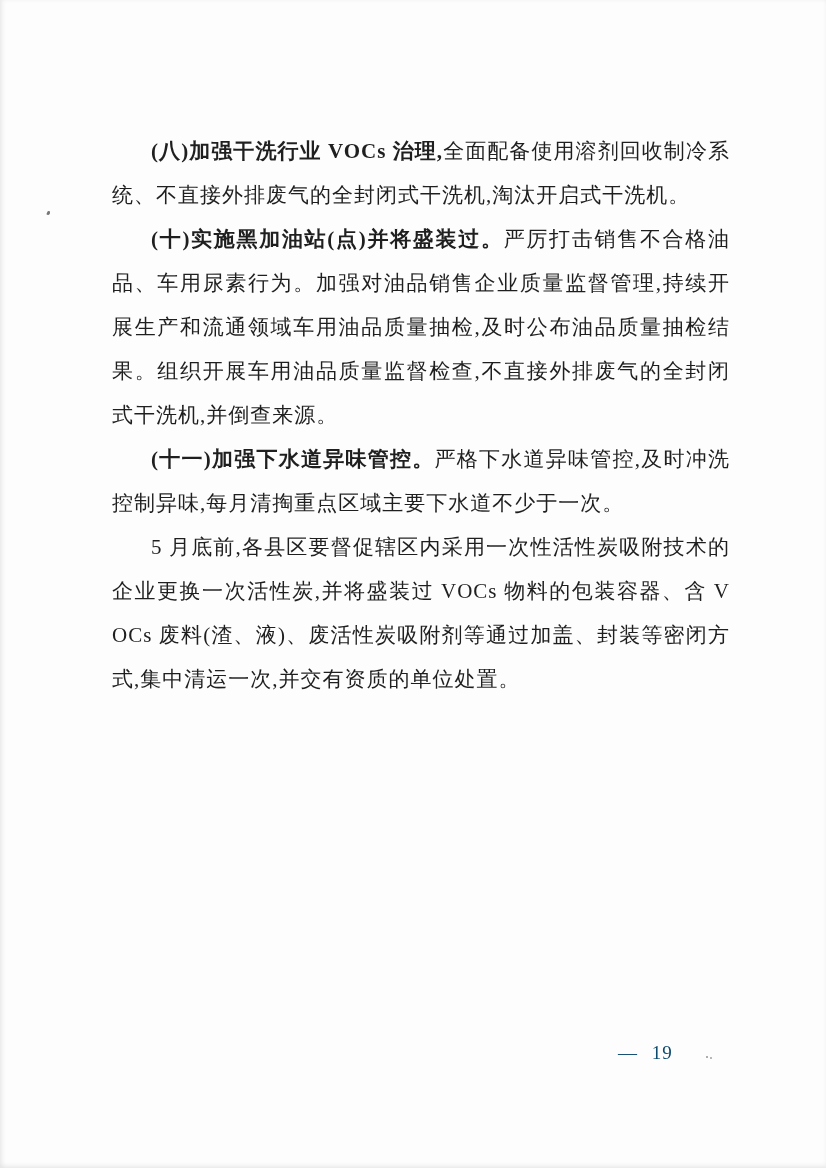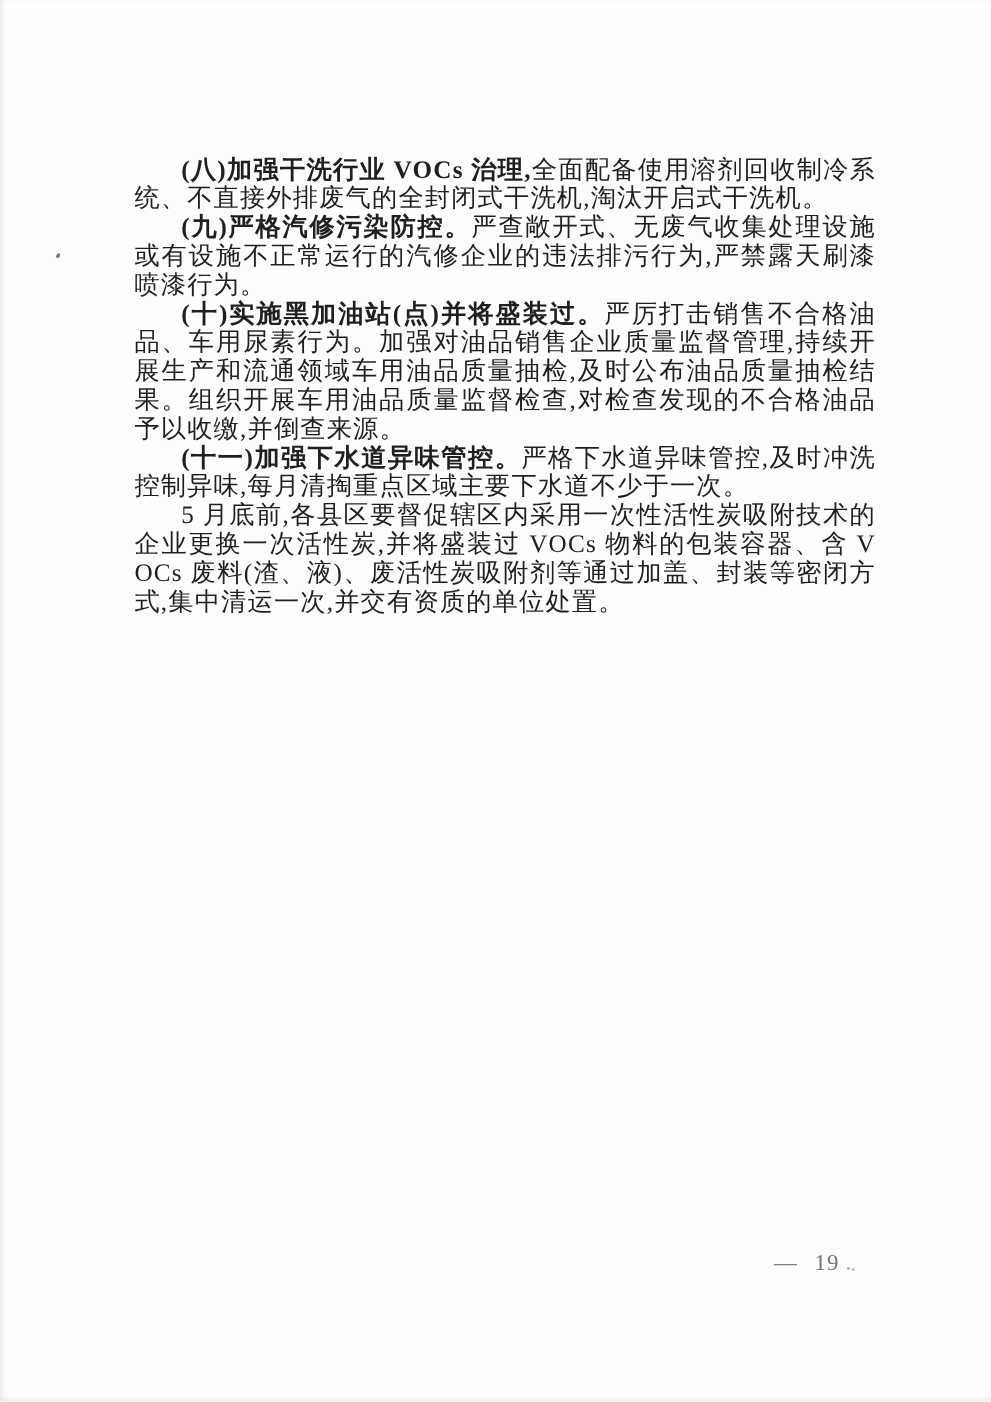--- a/index.html
+++ b/index.html
@@ -20,40 +20,40 @@
   .content {
     position: absolute;
     left: 112px;
     top: 129px;
     width: 618px;
   }
   .para {
     margin: 0;
     padding: 0;
     font-size: 21px;
-    line-height: 24px;
+    line-height: 44px;
     letter-spacing: 1px;
     text-align: justify;
     text-indent: 39px;
     word-break: break-all;
   }
   .lead {
     font-weight: 700;
   }
   .bodytext {
     font-weight: 400;
   }
   .page-number {
     position: absolute;
-    left: 645px;
+    left: 618px;
     top: 1042px;
     font-size: 19px;
     letter-spacing: 1px;
     word-spacing: 8px;
-    color: #737373;
+    color: #0c4a6e;
     white-space: nowrap;
   }
   .speck-left {
     position: absolute;
     left: 47px;
     top: 211px;
     width: 3px;
     height: 4px;
     background: #4a4a4a;
     border-radius: 50% 50% 50% 0;
@@ -74,23 +74,22 @@
 </style>
 </head>
 <body>
 
 <div class="page">
 
   <div class="content">
 
     <p class="para"><span class="lead">(八)加强干洗行业 VOCs 治理,</span><span class="bodytext">全面配备使用溶剂回收制冷系统、不直接外排废气的全封闭式干洗机,淘汰开启式干洗机。</span></p>
 
-    <p class="para"><span class="lead">(九)严格汽修污染防控。</span><span class="bodytext">严查敞开式、无废气收集处理设施或有设施不正常运行的汽修企业的违法排污行为,严禁露天刷漆喷漆行为。</span></p>
 
-    <p class="para"><span class="lead">(十)实施黑加油站(点)并将盛装过。</span><span class="bodytext">严厉打击销售不合格油品、车用尿素行为。加强对油品销售企业质量监督管理,持续开展生产和流通领域车用油品质量抽检,及时公布油品质量抽检结果。组织开展车用油品质量监督检查,对检查发现的不合格油品予以收缴,并倒查来源。</span></p>
+    <p class="para"><span class="lead">(十)实施黑加油站(点)并将盛装过。</span><span class="bodytext">严厉打击销售不合格油品、车用尿素行为。加强对油品销售企业质量监督管理,持续开展生产和流通领域车用油品质量抽检,及时公布油品质量抽检结果。组织开展车用油品质量监督检查,不直接外排废气的全封闭式干洗机,并倒查来源。</span></p>
 
     <p class="para"><span class="lead">(十一)加强下水道异味管控。</span><span class="bodytext">严格下水道异味管控,及时冲洗控制异味,每月清掏重点区域主要下水道不少于一次。</span></p>
 
 
 
     <p class="para"><span class="lead"></span><span class="bodytext">5 月底前,各县区要督促辖区内采用一次性活性炭吸附技术的企业更换一次活性炭,并将盛装过 VOCs 物料的包装容器、含 VOCs 废料(渣、液)、废活性炭吸附剂等通过加盖、封装等密闭方式,集中清运一次,并交有资质的单位处置。</span></p>
 
   </div>
 
   <div class="page-number"><span>— 19</span></div>

